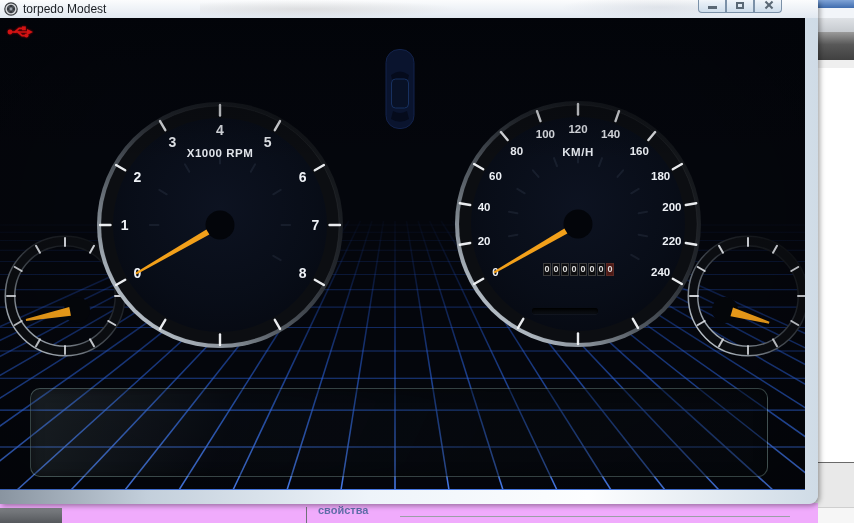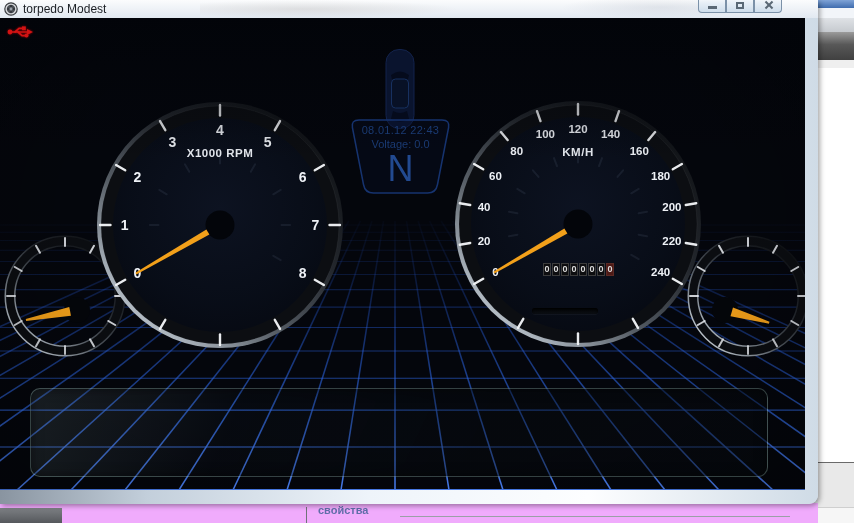--- a/index.html
+++ b/index.html
@@ -359,28 +359,20 @@
         </g>
       </svg>
 
       <svg class="car" width="34" height="82" viewBox="0 0 34 82">
         <rect x="3" y="1.5" width="28" height="79" rx="13" fill="#0a142e" stroke="#13234c" stroke-width="1"></rect>
         <path d="M8 27 Q17 20 26 27 L24 35 Q17 30.5 10 35 Z" fill="#050b1c"></path>
         <rect x="8.5" y="31" width="17" height="29" rx="4" fill="#081126" stroke="#17305f" stroke-width="1"></rect>
         <path d="M10 63 Q17 67 24 63 L26 71 Q17 76.5 8 71 Z" fill="#050b1c"></path>
       </svg>
 
-      <div class="gear-panel">
-        <svg width="105" height="78" viewBox="0 0 105 78">
-          <path d="M11 2 H94 Q102 2 100.6 9.5 L89.5 66.5 Q88 75 79.5 75 H25.5 Q17 75 15.5 66.5 L4.4 9.5 Q3 2 11 2 Z" fill="rgba(9,17,40,0.32)" stroke="#16336f" stroke-width="1.5"></path>
-        </svg>
-        <div class="dt">08.01.12 22:43</div>
-        <div class="volt">Voltage: 0.0</div>
-        <div class="gear">N</div>
-      </div>
 
       <div class="odometer" id="odometer">
           <div class="odo-cell">0</div>
           <div class="odo-cell">0</div>
           <div class="odo-cell">0</div>
           <div class="odo-cell">0</div>
           <div class="odo-cell">0</div>
           <div class="odo-cell">0</div>
           <div class="odo-cell">0</div>
           <div class="odo-cell last">0</div>

